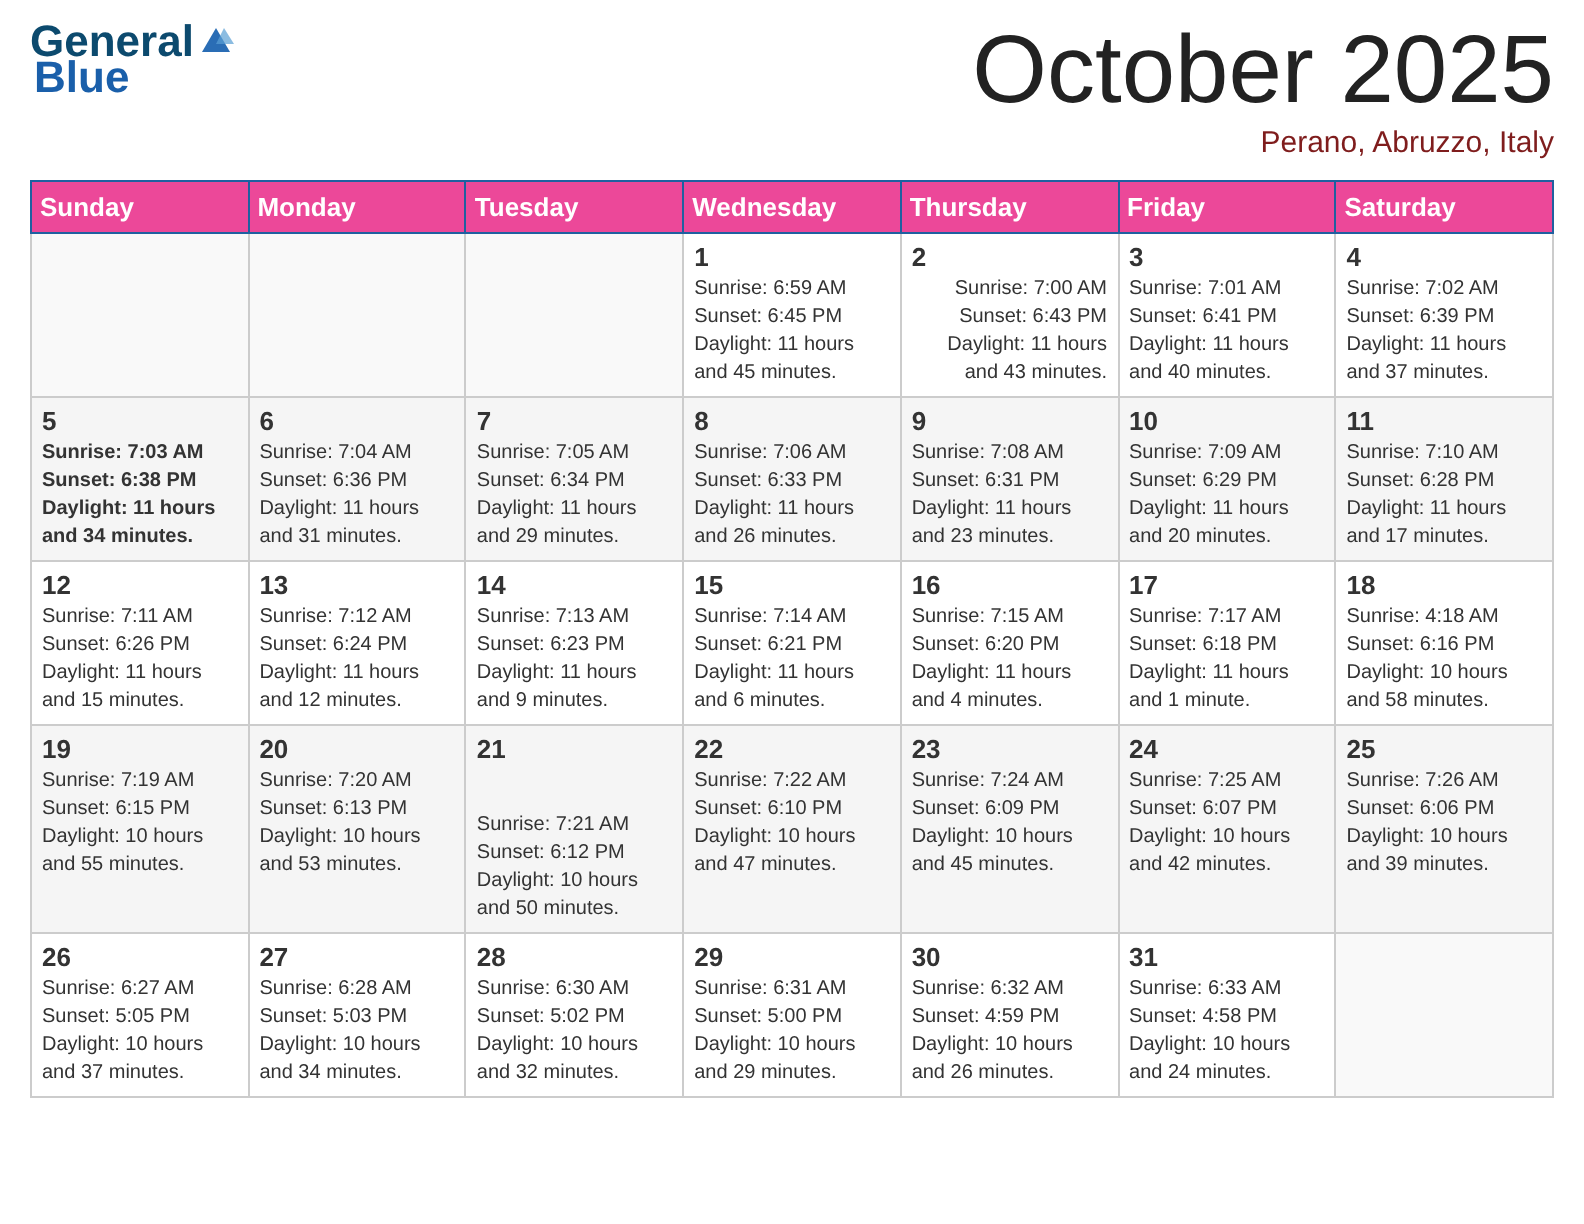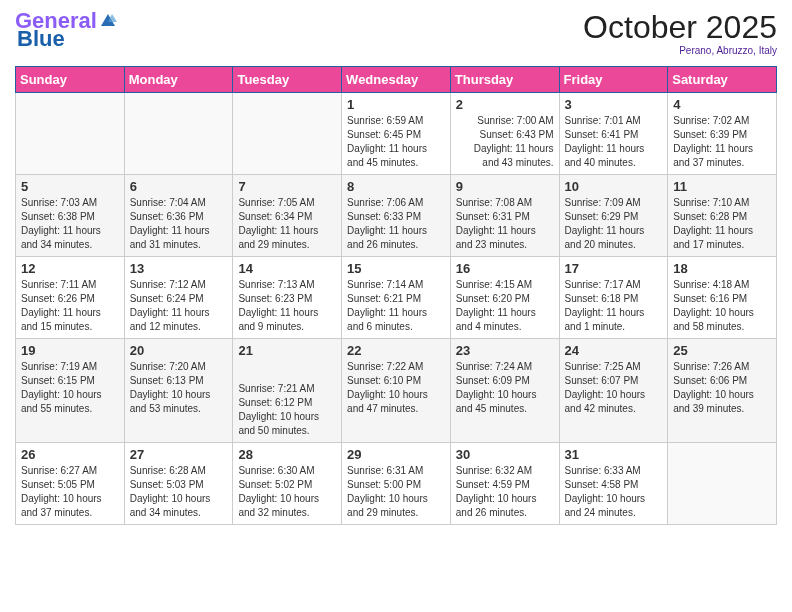--- a/index.html
+++ b/index.html
@@ -25,34 +25,34 @@
     .logo {
       display: flex;
       flex-direction: column;
       align-items: flex-start;
     }
     .logo-text {
       font-size: 22px;
       font-weight: bold;
       line-height: 1;
     }
-    .logo-general { color: #8b5cf6; }
+    .logo-general { color: #0c4a6e; }
     .logo-blue { color: #1a5faa; }
     .title-block {
       text-align: right;
     }
     .month-title {
-      font-size: 32px;
+      font-size: 48px;
       font-weight: normal;
       color: #222;
       line-height: 1.1;
     }
     .location {
-      font-size: 10px;
-      color: #4c1d95;
+      font-size: 15px;
+      color: #7f1d1d;
     }
     .calendar {
       width: 100%;
       border-collapse: collapse;
       border: 1px solid #ccc;
     }
     .calendar th {
       background-color: #ec4899;
       color: #fff;
       font-size: 13px;
@@ -149,21 +149,21 @@
           <td>
             <span class="day-number">4</span>
             <div class="day-info" style="white-space: pre-line;">Sunrise: 7:02 AM
 Sunset: 6:39 PM
 Daylight: 11 hours and 37 minutes.</div>
           </td>
         </tr>
         <tr class="row-alt">
           <td>
             <span class="day-number">5</span>
-            <div class="day-info" style="white-space: pre-line;">Sunrise: 7:03 AM
+            <div class="day-info" style="white-space: pre-line; font-weight: bold;">Sunrise: 7:03 AM
 Sunset: 6:38 PM
 Daylight: 11 hours and 34 minutes.</div>
           </td>
           <td>
             <span class="day-number">6</span>
             <div class="day-info" style="white-space: pre-line;">Sunrise: 7:04 AM
 Sunset: 6:36 PM
 Daylight: 11 hours and 31 minutes.</div>
           </td>
           <td>
@@ -217,21 +217,21 @@
 Daylight: 11 hours and 9 minutes.</div>
           </td>
           <td>
             <span class="day-number">15</span>
             <div class="day-info" style="white-space: pre-line;">Sunrise: 7:14 AM
 Sunset: 6:21 PM
 Daylight: 11 hours and 6 minutes.</div>
           </td>
           <td>
             <span class="day-number">16</span>
-            <div class="day-info" style="white-space: pre-line;">Sunrise: 4:15 AM
+            <div class="day-info" style="white-space: pre-line;">Sunrise: 7:15 AM
 Sunset: 6:20 PM
 Daylight: 11 hours and 4 minutes.</div>
           </td>
           <td>
             <span class="day-number">17</span>
             <div class="day-info" style="white-space: pre-line;">Sunrise: 7:17 AM
 Sunset: 6:18 PM
 Daylight: 11 hours and 1 minute.</div>
           </td>
           <td>

